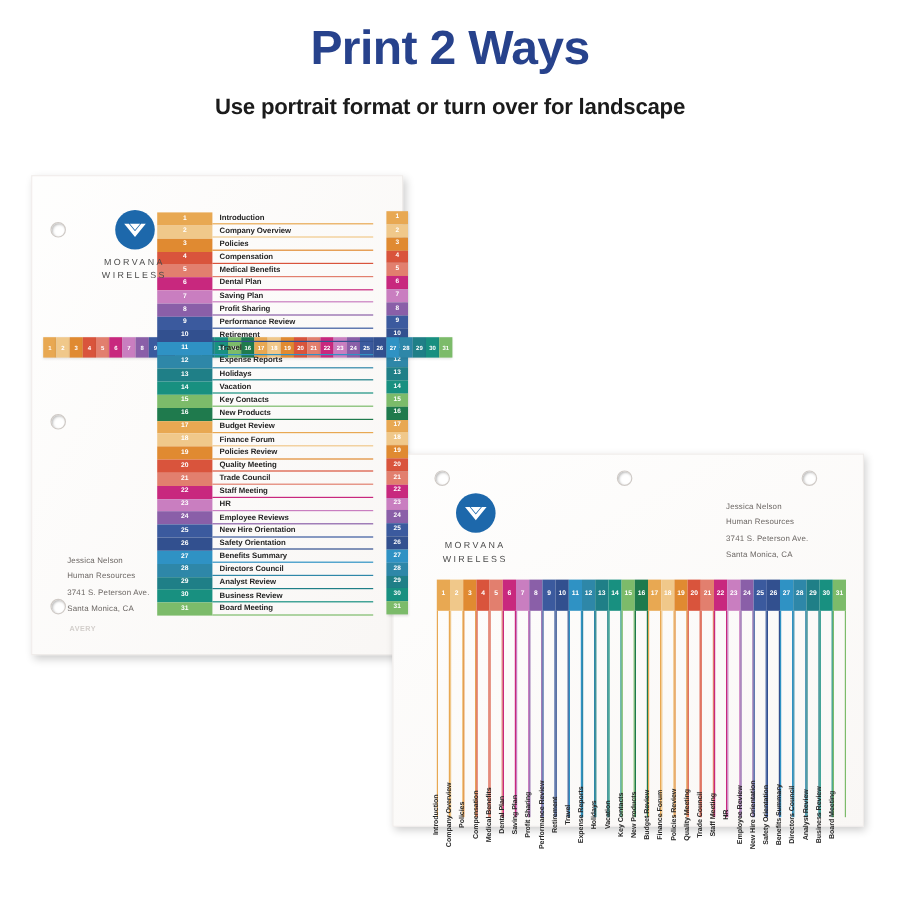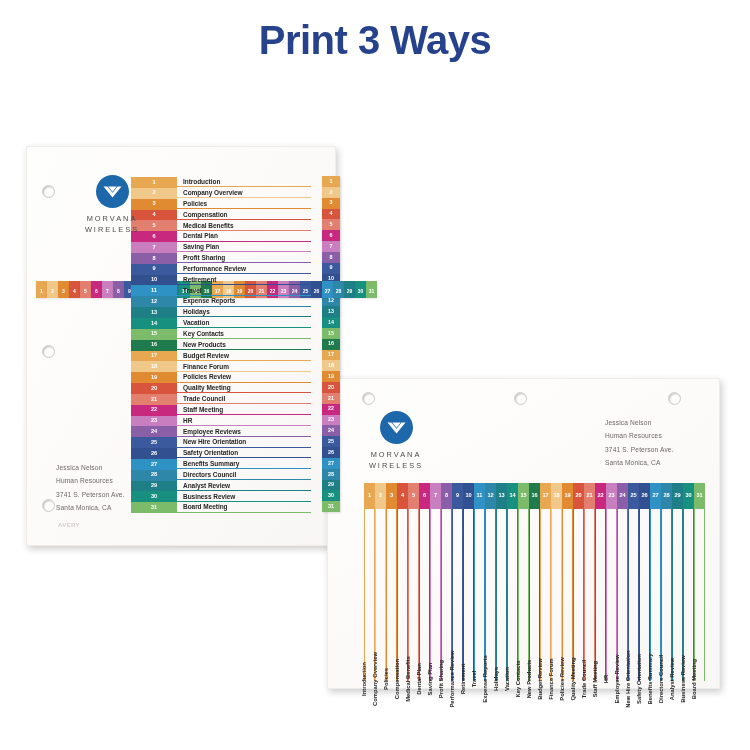--- a/index.html
+++ b/index.html
@@ -201,21 +201,22 @@
     box-sizing:border-box;
     box-shadow:0 1px 2px rgba(0,0,0,0.10);
   }
 </style>
 </head>
 <body>
 
 <div id="stage">
 
   <div id="header">
-    <div id="title">Print 3 Ways</div>
+    <div id="title">Print 2 Ways</div>
+    <div id="subtitle">Use portrait format or turn over for landscape</div>
   </div>
 
   <div id="p-tabs">
       <div class="p-tab" style="background: rgb(232, 168, 82);">1</div>
       <div class="p-tab" style="background: rgb(240, 200, 138);">2</div>
       <div class="p-tab" style="background: rgb(224, 138, 49);">3</div>
       <div class="p-tab" style="background: rgb(217, 84, 60);">4</div>
       <div class="p-tab" style="background: rgb(226, 127, 110);">5</div>
       <div class="p-tab" style="background: rgb(200, 40, 126);">6</div>
       <div class="p-tab" style="background: rgb(201, 126, 192);">7</div>

